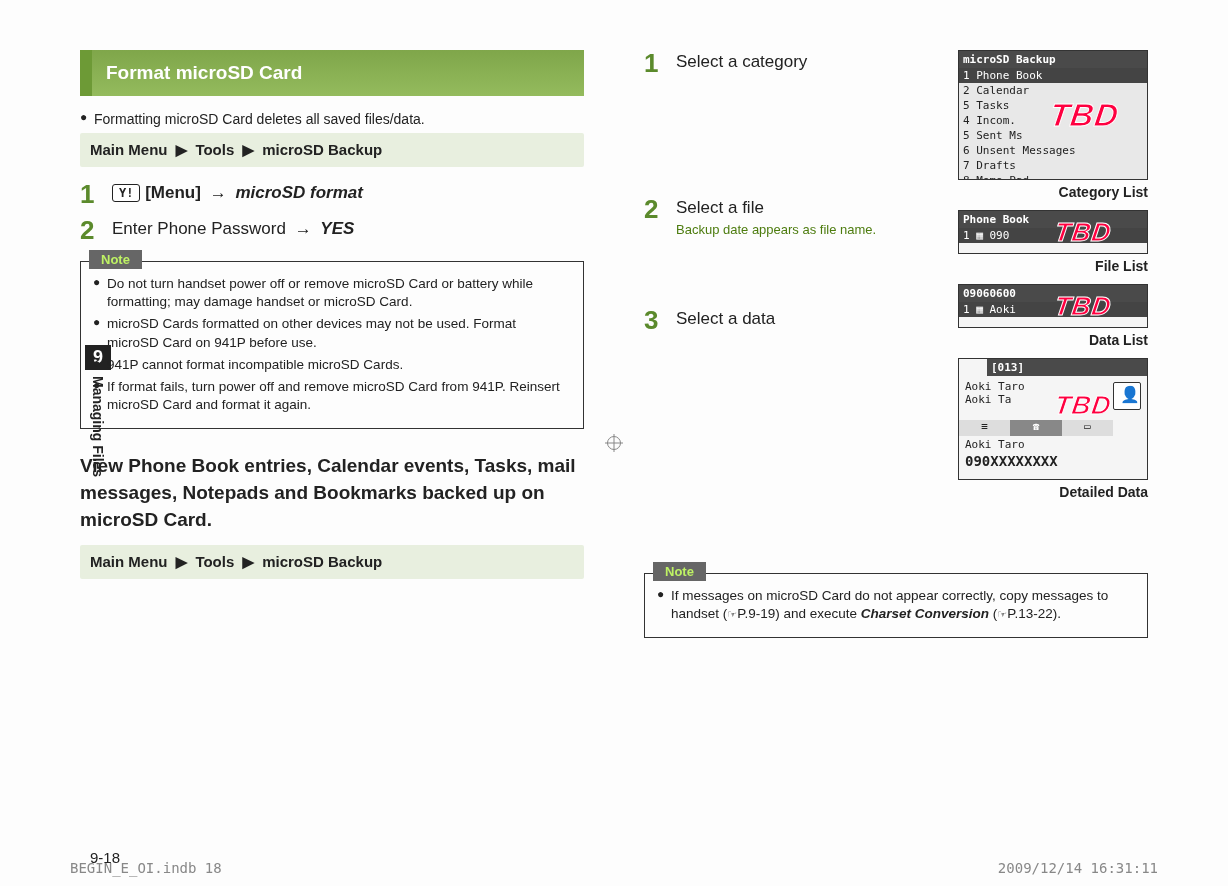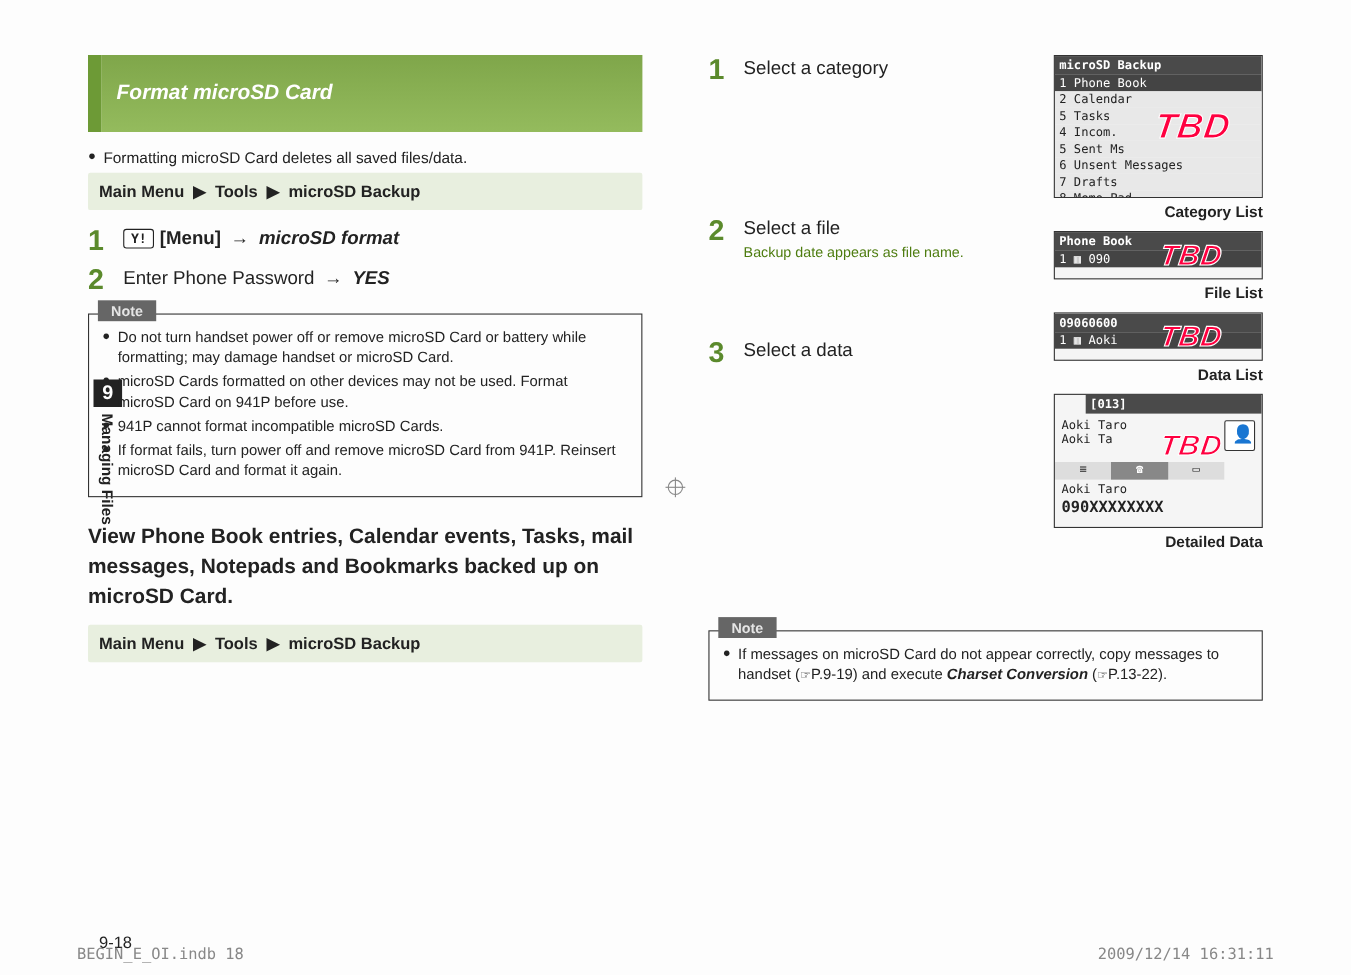--- a/index.html
+++ b/index.html
@@ -50,24 +50,23 @@
     padding-top: 6px;
     padding-left: 5px;
   }
 
   
   .section-heading {
     background: linear-gradient(#7fa64a, #94bb5d);
     color: #fff;
     font-weight: bold;
     font-size: 19px;
-    padding: 24px 14px;
+    padding: 12px 14px;
     border-left: 12px solid #6d9a36;
     margin-bottom: 14px;
-    font-style: italic;
   }
   .sub-lead {
     font-size: 14px;
     margin-bottom: 14px;
   }
   .nav-path {
     background: #e8efdf;
     font-weight: bold;
     font-size: 15px;
     padding: 8px 10px;
@@ -114,21 +113,21 @@
   .thin-arrow { font-weight: bold; margin: 0 4px; }
 
   
   .note-box {
     border: 1px solid #333;
     margin-top: 18px;
     margin-bottom: 24px;
   }
   .note-label {
     background: #666;
-    color: #e5e5e5;
+    color: #bef264;
     font-weight: bold;
     font-size: 13px;
     display: inline-block;
     padding: 2px 12px;
     margin-left: 8px;
     margin-top: -2px;
     position: relative;
     top: -12px;
   }
   .note-body {

